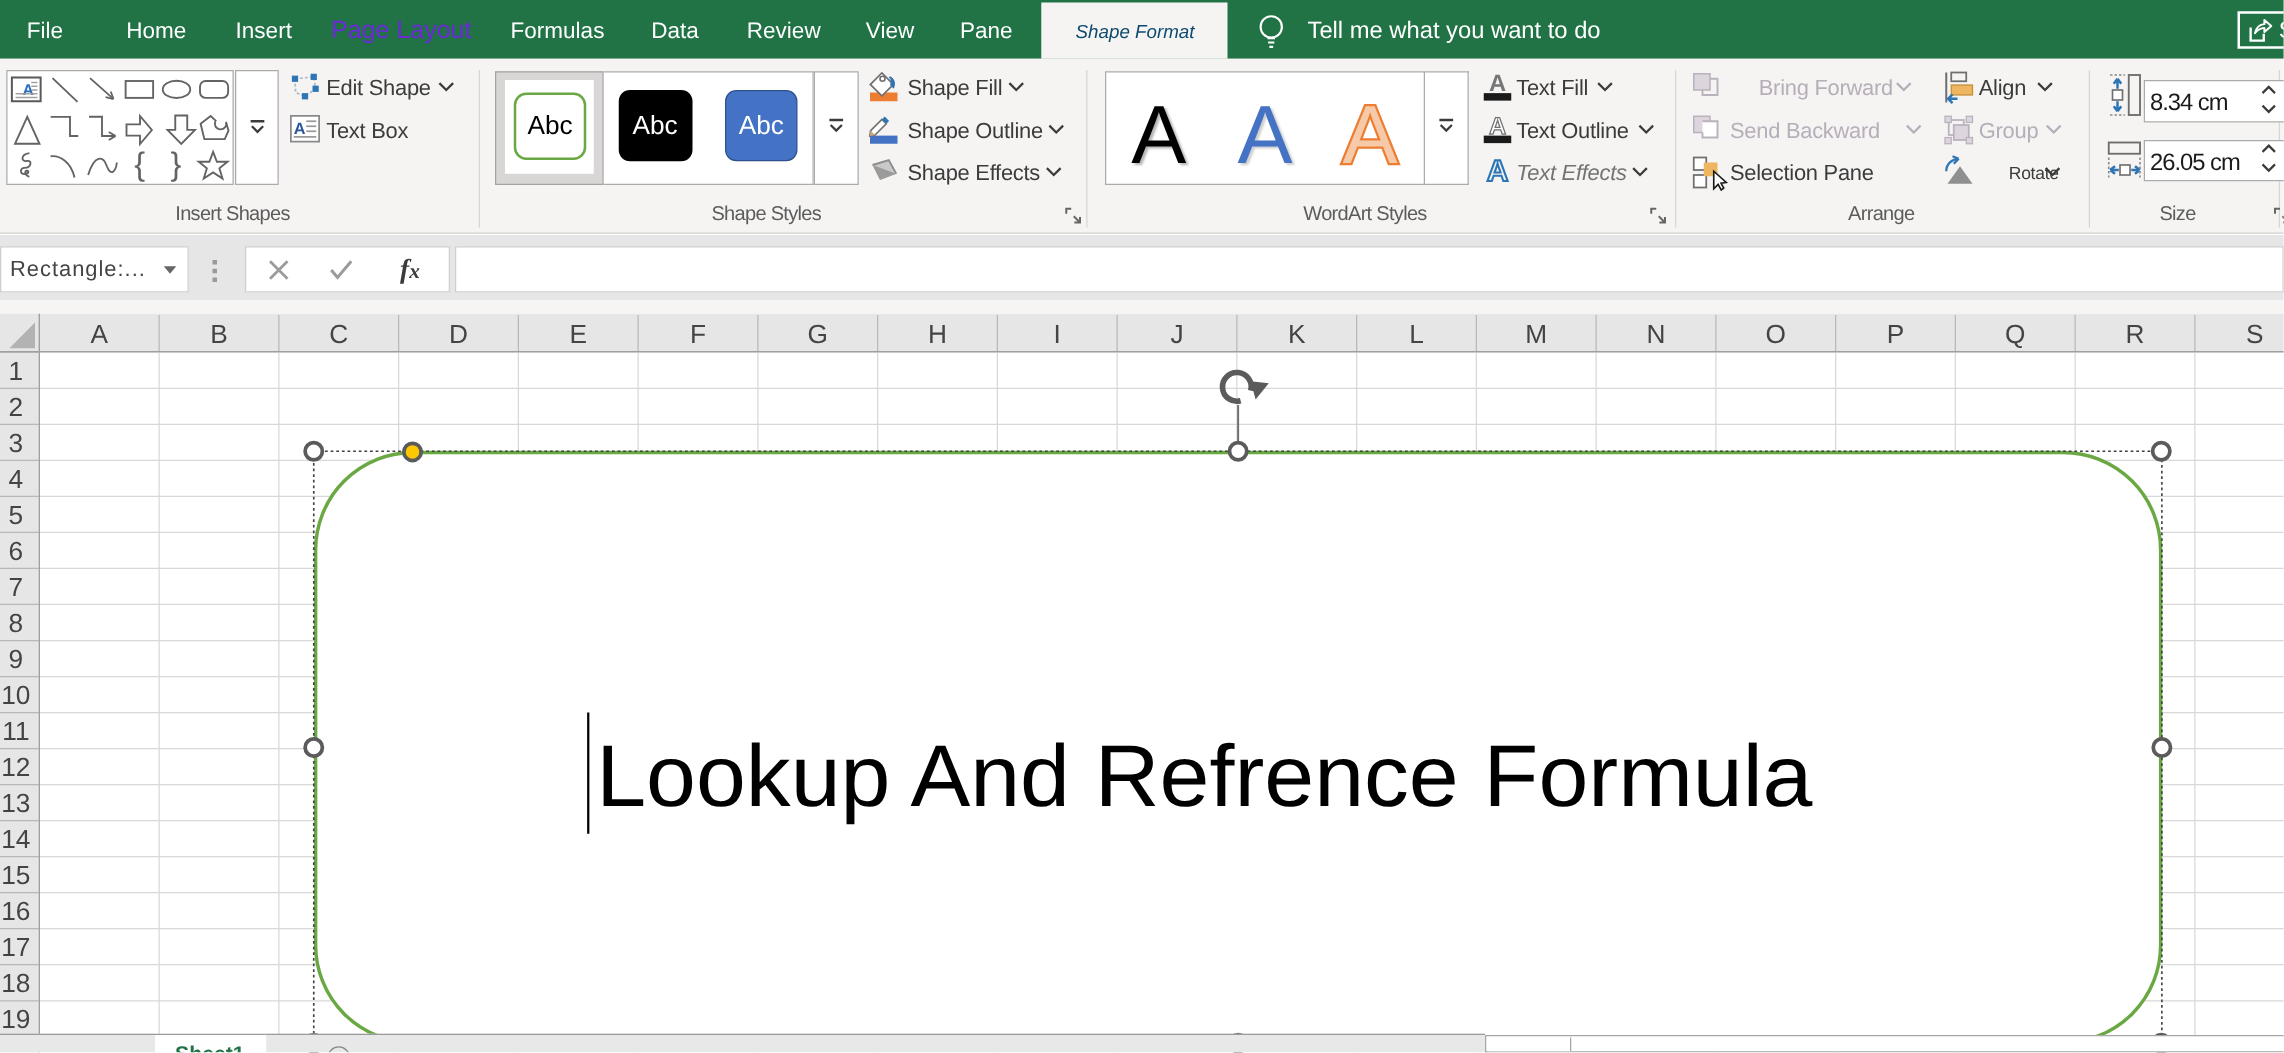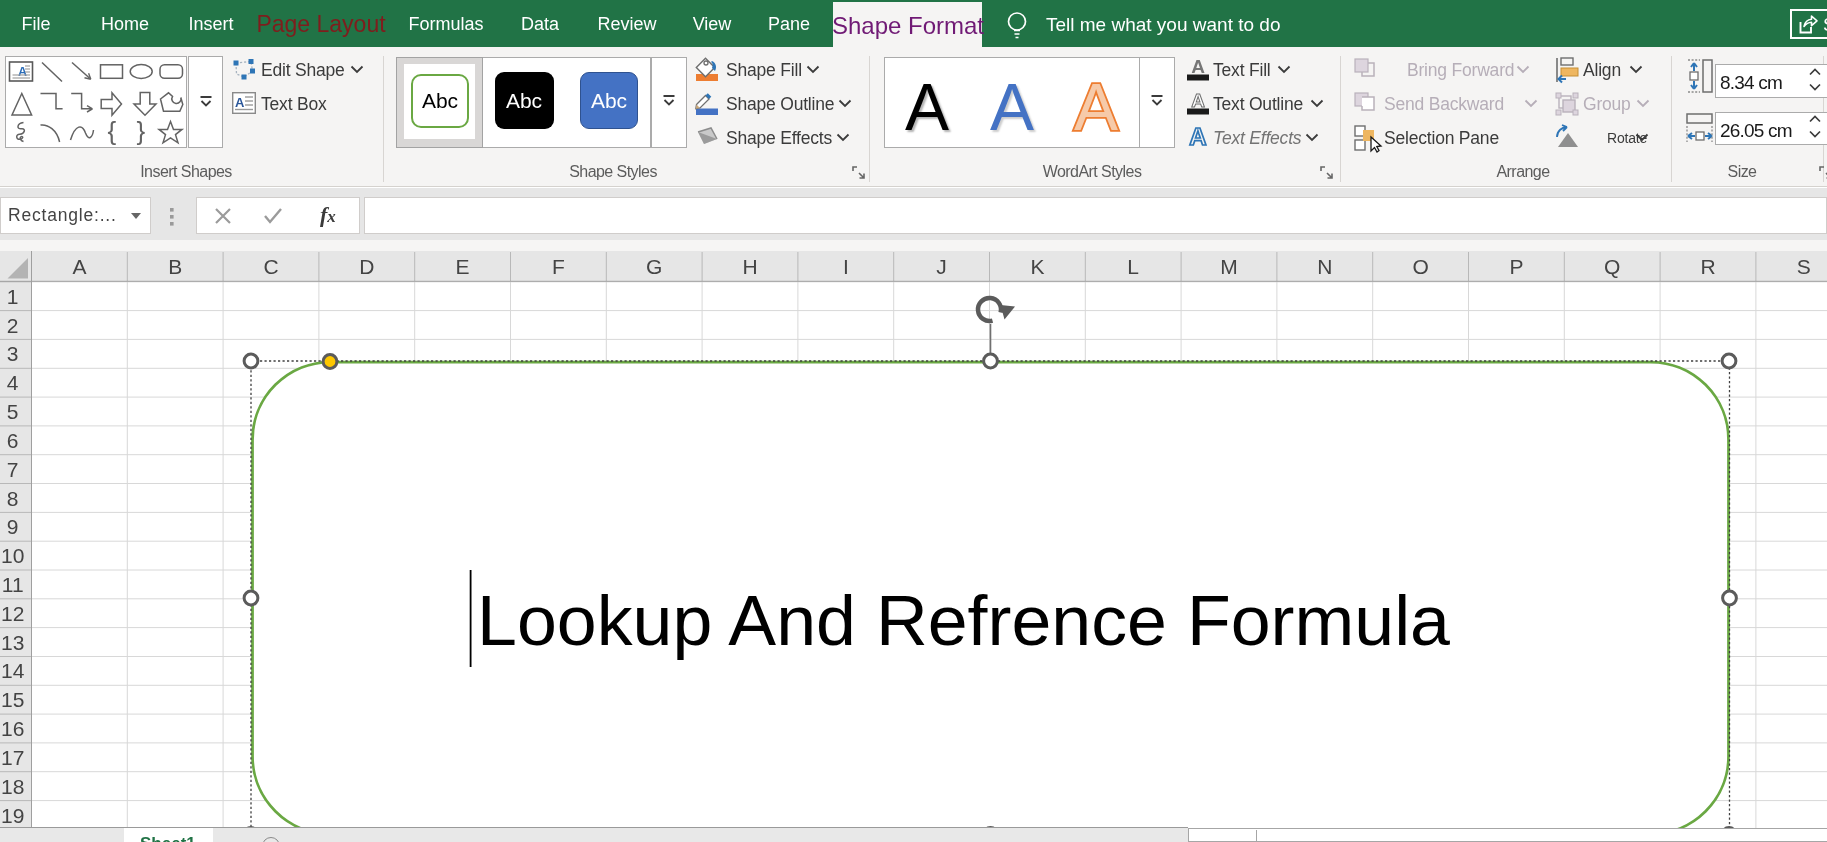--- a/index.html
+++ b/index.html
@@ -7,49 +7,49 @@
 .abs{position:absolute;}
 .ctr{transform:translateX(-50%);}
 svg{display:block;overflow:visible;}
 </style></head>
 <body>
 
 <div class="abs" style="left:0;top:0;width:1827px;height:47px;background:#217346;"></div>
 <div class="abs ctr" style="left:36px;top:0;height:47px;line-height:49px;font-size:18px;color:#fff;white-space:nowrap;">File</div>
 <div class="abs ctr" style="left:125px;top:0;height:47px;line-height:49px;font-size:18px;color:#fff;white-space:nowrap;">Home</div>
 <div class="abs ctr" style="left:211px;top:0;height:47px;line-height:49px;font-size:18px;color:#fff;white-space:nowrap;">Insert</div>
-<div class="abs ctr" style="left:321px;top:0;height:47px;line-height:49px;font-size:23px;color:#7f1d1d;white-space:nowrap;">Page Layout</div>
+<div class="abs ctr" style="left:321px;top:0;height:47px;line-height:49px;font-size:20px;color:#6d28d9;white-space:nowrap;">Page Layout</div>
 <div class="abs ctr" style="left:446px;top:0;height:47px;line-height:49px;font-size:18px;color:#fff;white-space:nowrap;">Formulas</div>
 <div class="abs ctr" style="left:540px;top:0;height:47px;line-height:49px;font-size:18px;color:#fff;white-space:nowrap;">Data</div>
 <div class="abs ctr" style="left:627px;top:0;height:47px;line-height:49px;font-size:18px;color:#fff;white-space:nowrap;">Review</div>
 <div class="abs ctr" style="left:712px;top:0;height:47px;line-height:49px;font-size:18px;color:#fff;white-space:nowrap;">View</div>
 <div class="abs ctr" style="left:789px;top:0;height:47px;line-height:49px;font-size:18px;color:#fff;white-space:nowrap;">Pane</div>
 <div class="abs" style="left:833px;top:2px;width:149px;height:45px;background:#f5f4f3;"></div>
-<div class="abs ctr" style="left:908px;top:2px;height:45px;line-height:47px;font-size:24px;color:#701a75;white-space:nowrap;">Shape Format</div>
+<div class="abs ctr" style="left:908px;top:2px;height:45px;line-height:47px;font-size:15px;color:#0c4a6e;white-space:nowrap;font-style:italic;">Shape Format</div>
 <svg class="abs" style="left:1003px;top:10px;" width="28" height="30" viewBox="0 0 28 30">
 <circle cx="14" cy="11.5" r="8.5" fill="none" stroke="#fff" stroke-width="1.7"></circle>
 <path d="M11 20.5 h6 M11.5 24 h5 M12.5 27.5 h3" stroke="#fff" stroke-width="1.7" fill="none"></path>
 </svg>
 <div class="abs" style="left:1046px;top:0;height:47px;line-height:49px;font-size:19px;color:#fff;white-space:nowrap;">Tell me what you want to do</div>
 <div class="abs" style="left:1790px;top:9px;width:90px;height:30px;border:2px solid #fff;"></div>
 <svg class="abs" style="left:1797px;top:13px;" width="22" height="22" viewBox="0 0 22 22">
 <path d="M3.5 9 v10.5 h10.5 v-5.5" fill="none" stroke="#fff" stroke-width="1.9"></path>
 <path d="M7 13.5 C8 9 11 6.5 14.5 6.3 L14.5 3 L20 7.8 L14.5 12.6 L14.5 9.3 C11.5 9.5 9 11 7 13.5 Z" fill="none" stroke="#fff" stroke-width="1.6" stroke-linejoin="round"></path>
 </svg>
 <div class="abs" style="left:1823px;top:9px;height:30px;line-height:31px;font-size:19px;color:#fff;">S</div>
 <div class="abs" style="left:0;top:47px;width:1827px;height:140px;background:#f5f4f3;border-bottom:1px solid #d5d2ce;"></div>
 <div class="abs" style="left:383px;top:56px;width:1px;height:126px;background:#d8d5d2;"></div>
 <div class="abs" style="left:869px;top:56px;width:1px;height:126px;background:#d8d5d2;"></div>
 <div class="abs" style="left:1340px;top:56px;width:1px;height:126px;background:#d8d5d2;"></div>
 <div class="abs" style="left:1671px;top:56px;width:1px;height:126px;background:#d8d5d2;"></div>
 <div class="abs" style="left:1823px;top:56px;width:1px;height:126px;background:#d8d5d2;"></div>
 <div class="abs ctr" style="left:186px;top:163px;font-size:16px;letter-spacing:-0.55px;color:#5c5c5c;white-space:nowrap;">Insert Shapes</div>
 <div class="abs ctr" style="left:613px;top:163px;font-size:16px;letter-spacing:-0.55px;color:#5c5c5c;white-space:nowrap;">Shape Styles</div>
 <div class="abs ctr" style="left:1092px;top:163px;font-size:16px;letter-spacing:-0.55px;color:#5c5c5c;white-space:nowrap;">WordArt Styles</div>
-<div class="abs ctr" style="left:1505px;top:163px;font-size:16px;letter-spacing:-0.55px;color:#5c5c5c;white-space:nowrap;margin-left:18px;">Arrange</div>
+<div class="abs ctr" style="left:1505px;top:163px;font-size:16px;letter-spacing:-0.55px;color:#5c5c5c;white-space:nowrap;">Arrange</div>
 <div class="abs ctr" style="left:1742px;top:163px;font-size:16px;letter-spacing:-0.55px;color:#5c5c5c;white-space:nowrap;">Size</div>
 <svg class="abs" style="left:852px;top:166px;" width="14" height="14" viewBox="0 0 14 14">
 <path d="M1 5 V1 H5 M7 7 L12 12 M12 7.5 V12 H7.5" fill="none" stroke="#666" stroke-width="1.6"></path>
 </svg>
 <svg class="abs" style="left:1320px;top:166px;" width="14" height="14" viewBox="0 0 14 14">
 <path d="M1 5 V1 H5 M7 7 L12 12 M12 7.5 V12 H7.5" fill="none" stroke="#666" stroke-width="1.6"></path>
 </svg>
 <svg class="abs" style="left:1819px;top:166px;" width="14" height="14" viewBox="0 0 14 14">
 <path d="M1 5 V1 H5 M7 7 L12 12 M12 7.5 V12 H7.5" fill="none" stroke="#666" stroke-width="1.6"></path>
 </svg>

